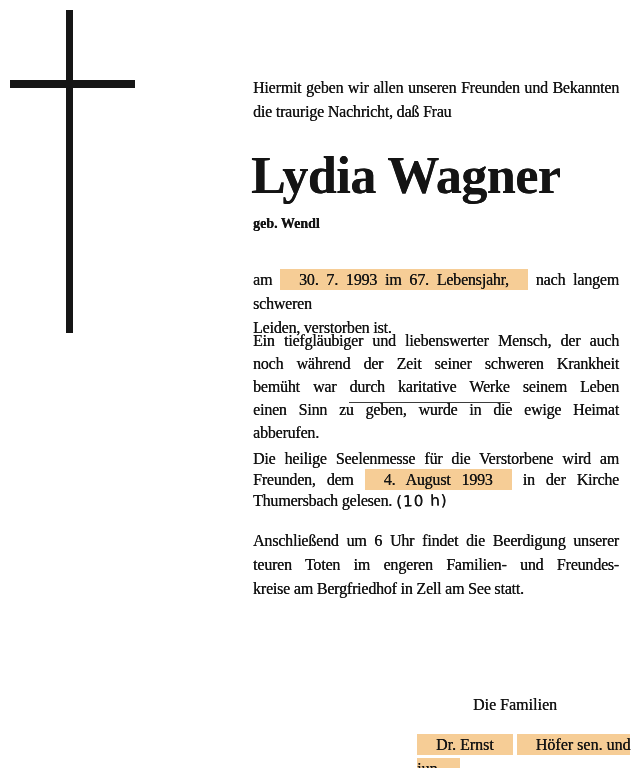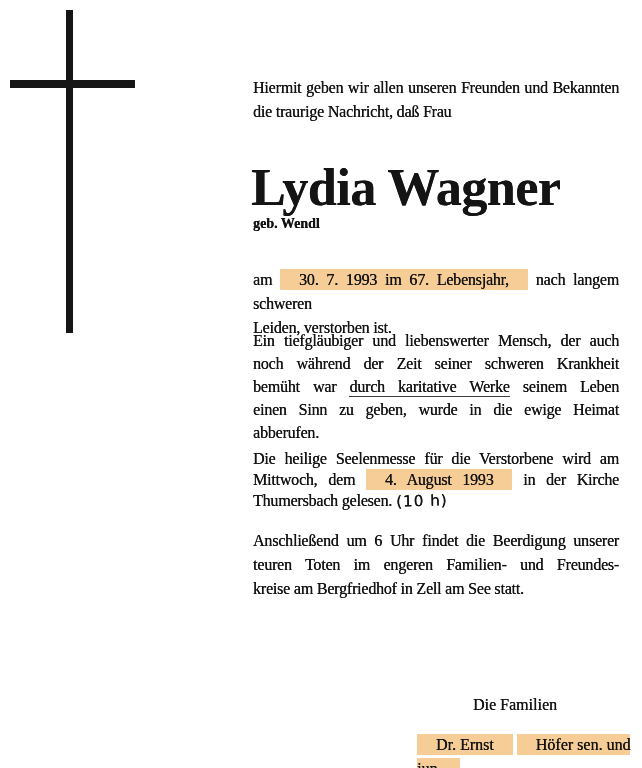--- a/index.html
+++ b/index.html
@@ -30,42 +30,42 @@
     left:253px;
     width:366px;
     font-size:16px;
     letter-spacing:-0.2px;
   }
   .line{line-height:24px;}
   .line.just{text-align:justify;text-align-last:justify;}
 
   #intro{top:76px;}
   #headline{
-    position:absolute;left:251px;top:160px;margin:0;
+    position:absolute;left:251px;top:148px;margin:0;
     font-size:52px;line-height:56px;font-weight:700;letter-spacing:-0.5px;
     white-space:nowrap;
   }
   #maiden{
     position:absolute;left:253px;top:213px;
     font-size:14px;line-height:22px;font-weight:700;
   }
   #p-death{top:268px;}
   #p-tribute{top:329px;}
   #p-tribute .line{line-height:23px;}
   #p-mass{top:448px;}
   #p-mass .line{line-height:21px;}
   #p-burial{top:529px;}
 
   #closing{position:absolute;left:473px;top:694px;font-size:16px;line-height:22px;}
   #signature{position:absolute;left:417px;top:733px;font-size:16px;line-height:24px;}
 
   
   .hl{background:var(--hl);padding:2px 19px;}
   
-  .ul{border-bottom:1px solid #3c3c3c;padding-bottom:1px;}
+  .ul{border-bottom:1px solid #3c3c3c;padding-bottom:7px;}
   
   .hw{
     font-family:"DejaVu Sans", sans-serif;
     font-size:0.95em;
     letter-spacing:1px;
     display:inline-block;
     transform:rotate(-1.5deg);
   }
 </style>
 </head>
@@ -95,21 +95,21 @@
   <div class="block" id="p-tribute">
       <div class="line just"><span>Ein tiefgläubiger und liebenswerter Mensch, der auch</span></div>
       <div class="line just"><span>noch während der Zeit seiner schweren Krankheit</span></div>
       <div class="line just"><span>bemüht war </span><span class="ul">durch karitative Werke</span><span> seinem Leben</span></div>
       <div class="line just"><span>einen Sinn zu geben, wurde in die ewige Heimat</span></div>
       <div class="line"><span>abberufen.</span></div>
     </div>
 
   <div class="block" id="p-mass">
       <div class="line just"><span>Die heilige Seelenmesse für die Verstorbene wird am</span></div>
-      <div class="line just"><span>Mittwoch, dem </span><span class="hl">4. August 1993</span><span> in der Kirche</span></div>
+      <div class="line just"><span>Freunden, dem </span><span class="hl">4. August 1993</span><span> in der Kirche</span></div>
       <div class="line"><span>Thumersbach gelesen. </span><span class="hw">(10 h)</span></div>
     </div>
 
   <div class="block" id="p-burial">
       <div class="line just"><span>Anschließend um 6 Uhr findet die Beerdigung unserer</span></div>
       <div class="line just"><span>teuren Toten im engeren Familien- und Freundes-</span></div>
       <div class="line"><span>kreise am Bergfriedhof in Zell am See statt.</span></div>
     </div>
 
   <div id="closing">Die Familien</div>

